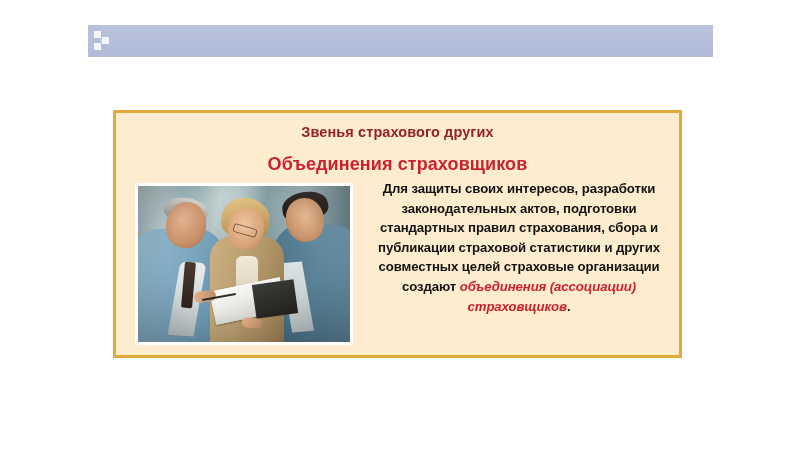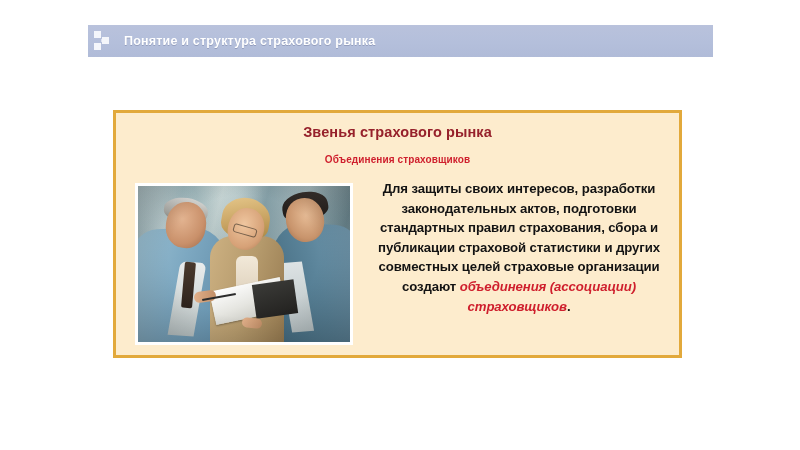--- a/index.html
+++ b/index.html
@@ -88,21 +88,21 @@
     font-size: 14.5px;
     font-weight: bold;
     color: #96212b;
     letter-spacing: 0.1px;
   }
   #heading-secondary {
     position: absolute;
     left: 0; right: 0;
     top: 41px;
     text-align: center;
-    font-size: 10px;
+    font-size: 18px;
     font-weight: bold;
     color: #cf1f2d;
     letter-spacing: 0.1px;
   }
 
   
   #photo-frame {
     position: absolute;
     left: 19px;
     top: 70px;
@@ -313,27 +313,26 @@
 
 <div id="slide">
 
   <div id="header-bar">
     <div id="header-icon">
       <i class="s1"></i>
         <i class="bar"></i>
         <i class="s2"></i>
         <i class="s3"></i>
     </div>
-    <div id="header-title">Понятие и структура страхового рынка</div>
   </div>
 
   <div id="content-box">
     <div id="content-inner">
 
-      <div id="heading-primary">Звенья страхового рынка</div>
+      <div id="heading-primary">Звенья страхового других</div>
 
       <div id="heading-secondary">Объединения страховщиков</div>
 
       <div id="photo-frame">
         <div id="photo">
           <div class="bg"></div>
           <div class="bgblur"></div>
           <div class="m1-body"></div>
           <div class="m1-lapel"></div>
           <div class="m1-tie"></div>

